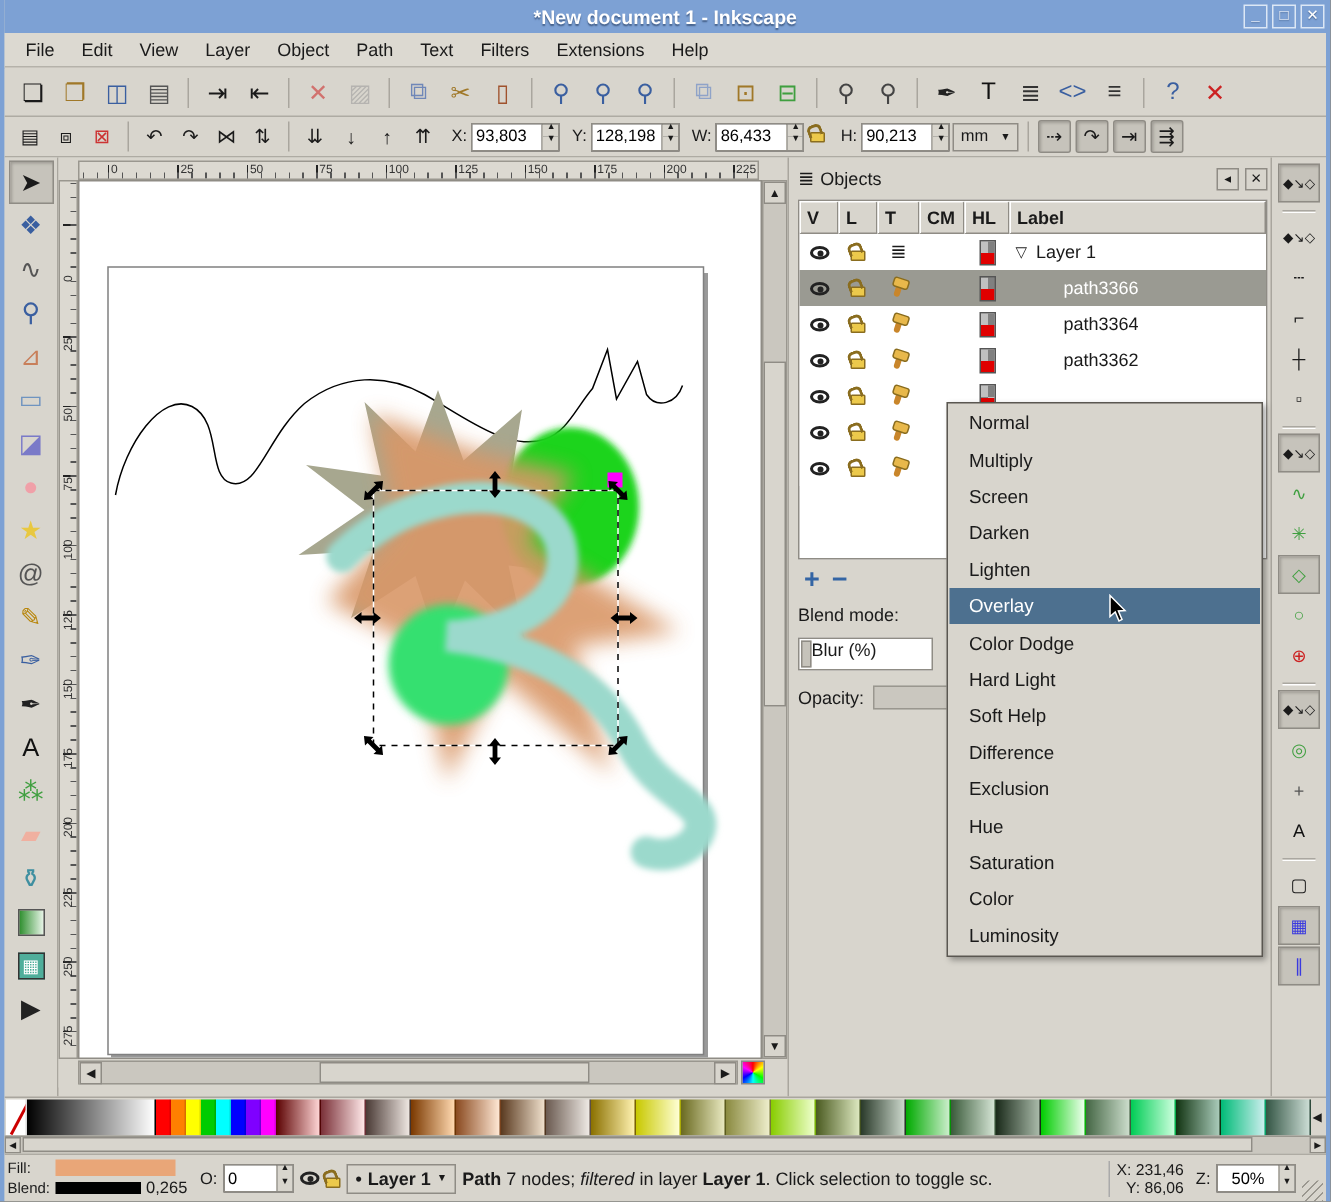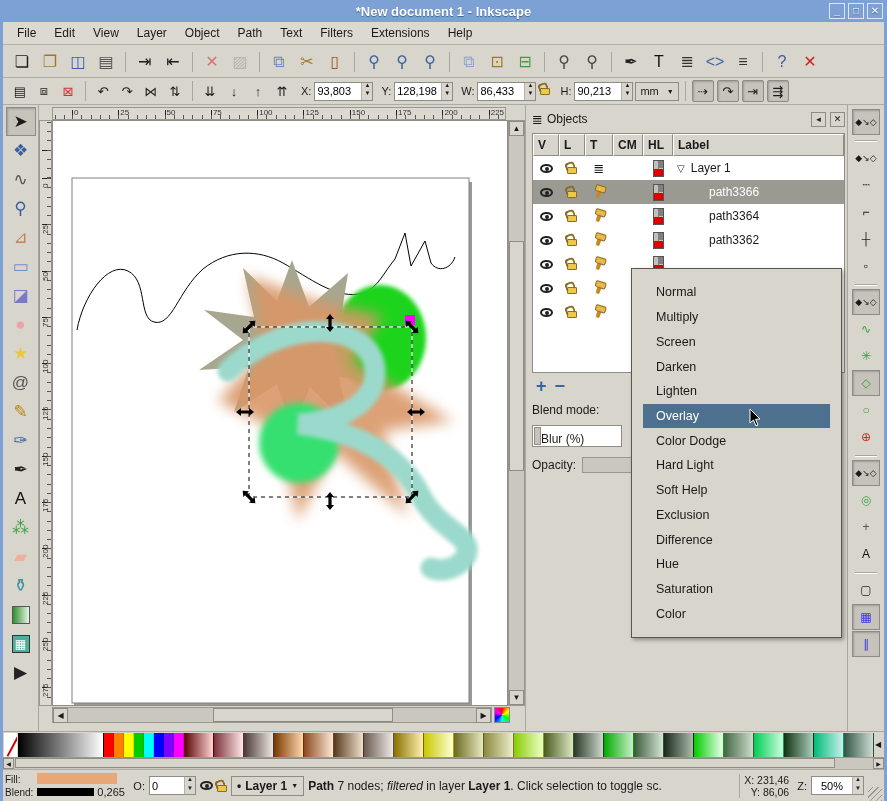--- a/index.html
+++ b/index.html
@@ -76,33 +76,33 @@
   .eye::after{content:"";position:absolute;left:3px;top:1px;width:4px;height:4px;background:#222;border-radius:50%;}
   .lk{width:10px;height:7px;background:#ecc94b;border:1px solid #8a6d1f;border-radius:1px;position:relative;margin-top:5px;}
   .lk::before{content:"";position:absolute;left:-3px;top:-6px;width:6px;height:6px;border:2px solid #8a6d1f;border-bottom:none;border-radius:4px 4px 0 0;transform:rotate(-20deg);}
   .pin{width:4px;height:11px;background:#c9862b;border-radius:2px;transform:rotate(18deg);position:relative;}
   .pin::after{content:"";position:absolute;left:-3px;top:-2px;width:9px;height:5px;background:#e8b84b;border:1px solid #8a6d1f;border-radius:2px;}
   .stackicon{font-size:13px;}
   .hl{width:11px;height:17px;background:linear-gradient(180deg,#9a9a9a 0 8px,#e00000 8px 100%);border:1px solid #555;
     background-image:linear-gradient(180deg,transparent 0 8px,#e00000 8px),conic-gradient(#808080 0 25%,#c0c0c0 0 50%,#808080 0 75%,#c0c0c0 0);}
   .pm{color:#3465a4;font-size:18px;font-weight:bold;line-height:14px;padding:0 4px;}
   .blendrow{margin-top:10px;font-size:12px;}
-  .blurfield{margin-top:8px;width:90px;height:22px;border:1px solid #8f8c85;background:#fff;display:flex;align-items:flex-end;position:relative;padding-left:8px;}
+  .blurfield{margin-top:8px;width:90px;height:22px;border:1px solid #8f8c85;background:#fff;display:flex;align-items:flex-start;position:relative;padding-left:8px;}
   .blurfield .thumb{position:absolute;left:1px;top:1px;width:7px;height:18px;background:#c6c3bb;border:1px solid #8f8c85;}
   .oprow{margin-top:10px;display:flex;align-items:center;gap:6px;}
   .opslider{width:60px;height:16px;background:#cac7bf;border:1px solid #9a978f;}
   
   .snapbar{position:absolute;left:844px;top:0;width:37px;height:626px;background:#d8d5cd;border-left:1px solid #a9a69e;
     display:flex;flex-direction:column;align-items:center;padding-top:4px;}
   .snapbtn{width:28px;height:26px;display:flex;align-items:center;justify-content:center;font-size:12px;border:1px solid transparent;margin-bottom:1px;}
   .snapbtn.pressed{background:#c6c3bb;border:1px solid #8f8c85;box-shadow:inset 1px 1px 2px #9f9c95;}
   .snapsep{width:22px;height:1px;background:#aaa7a0;margin:4px 0;box-shadow:0 1px 0 #fff;}
   
   .popup{position:absolute;left:628px;top:163px;width:211px;height:370px;background:#d8d5cd;
-    border:1px solid #5a5751;box-shadow:2px 2px 4px rgba(0,0,0,.35);z-index:50;display:flex;flex-direction:column;padding:11px;}
+    border:1px solid #5a5751;box-shadow:2px 2px 4px rgba(0,0,0,.35);z-index:50;display:flex;flex-direction:column;padding:1px;}
   .popup .mi{flex:1;display:flex;align-items:center;padding-left:13px;font-size:12.5px;position:relative;}
   .popup .mi.sel{background:#4d708f;color:#fff;}
   .cursor{position:absolute;left:105px;top:4px;z-index:60;}
   
   .palette{position:absolute;left:0;top:731px;width:881px;height:26px;display:flex;border-top:1px solid #a9a69e;background:#d8d5cd;padding:1px 8px 1px 1px;}
   .sw{height:24px;border-right:1px solid rgba(0,0,0,.15);}
   .sw.none{background:#fff;position:relative;overflow:hidden;}
   .sw.none::after{content:"";position:absolute;left:-4px;top:10px;width:28px;height:2px;background:#c00;transform:rotate(-62deg);}
   .palscroll{position:absolute;left:0;top:757px;width:881px;height:12px;background:#cac7bf;border-top:1px solid #9a978f;}
   .palscroll .sbtn{width:11px;height:11px;font-size:6px;}
@@ -561,25 +561,26 @@
         <div class="mi">Multiply</div>
         <div class="mi">Screen</div>
         <div class="mi">Darken</div>
         <div class="mi">Lighten</div>
         <div class="mi sel" style="background: rgb(77, 112, 143);">Overlay<svg width="16" height="20" class="cursor">
             <path d="M2,1 L2,15 L5.5,12 L8,18 L10,17 L7.6,11.3 L12,11 Z" fill="#000" stroke="#fff" stroke-width="1"></path>
           </svg></div>
         <div class="mi">Color Dodge</div>
         <div class="mi">Hard Light</div>
         <div class="mi">Soft Help</div>
+        <div class="mi">Difference</div>
         <div class="mi">Exclusion</div>
-        <div class="mi">Difference</div>
         <div class="mi">Hue</div>
         <div class="mi">Saturation</div>
         <div class="mi">Color</div>
+        <div class="mi">Luminosity</div>
       </div>
   </div>
 
   <div class="palette" id="palette">
       <span class="sw none" style="width: 14px;"></span>
       <span class="sw" style="width: 86px; background: linear-gradient(90deg, rgb(0, 0, 0), rgb(255, 255, 255));"></span>
       <span class="sw" style="width: 10px; background: rgb(255, 0, 0);"></span>
       <span class="sw" style="width: 10px; background: rgb(255, 127, 0);"></span>
       <span class="sw" style="width: 10px; background: rgb(255, 255, 0);"></span>
       <span class="sw" style="width: 10px; background: rgb(0, 204, 0);"></span>

